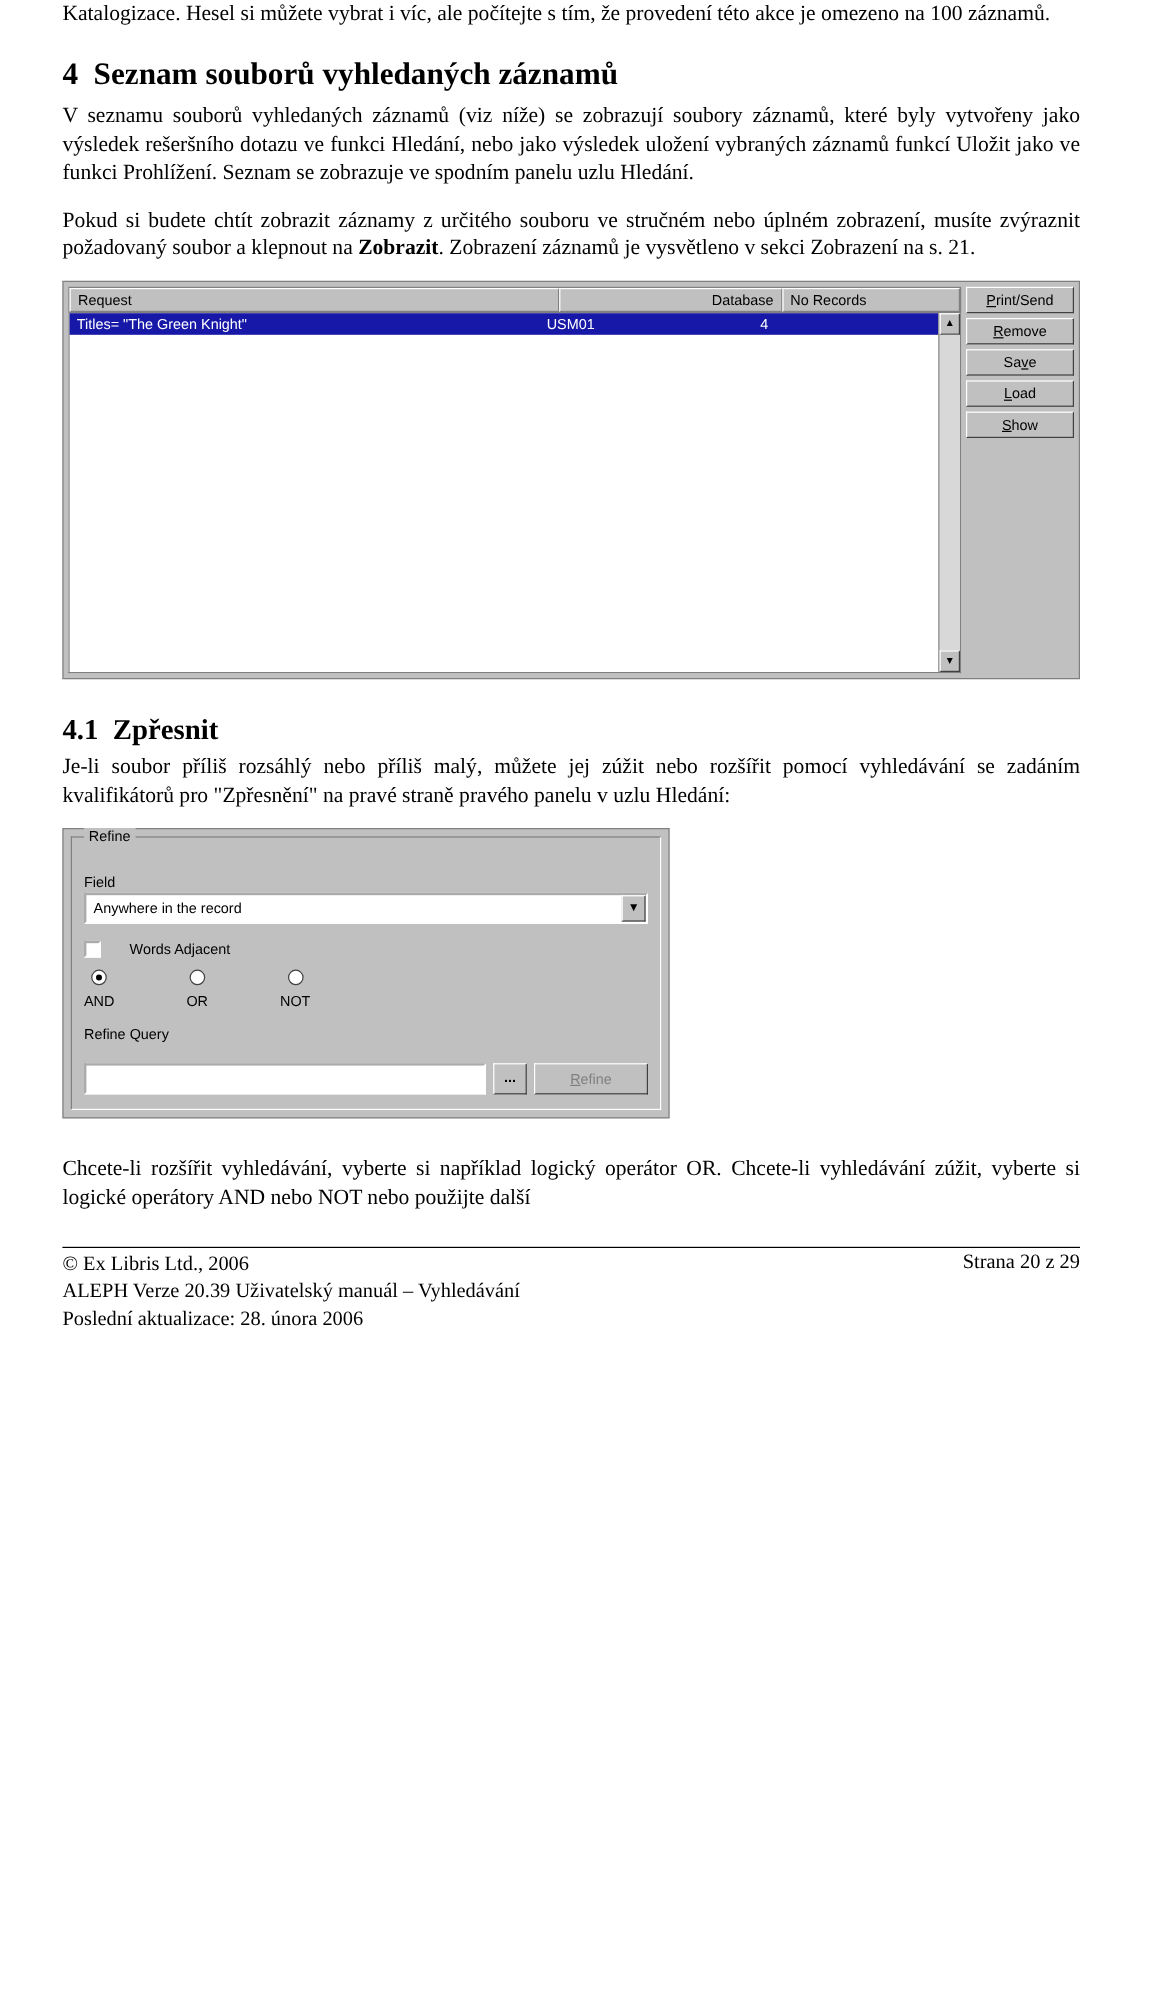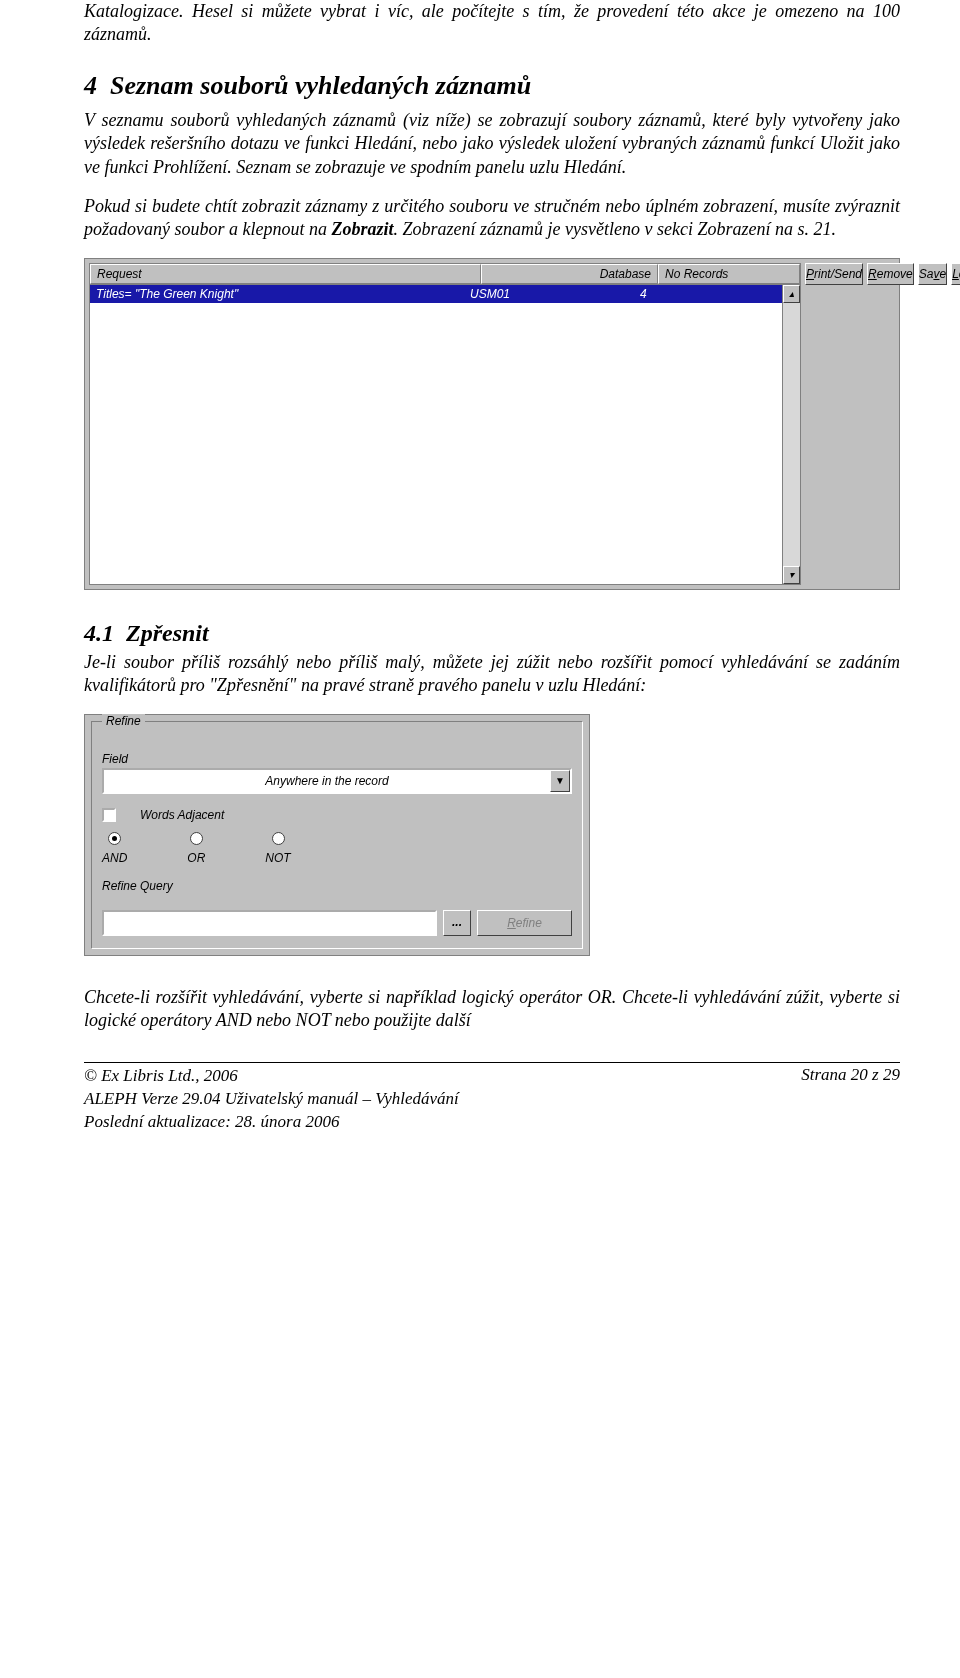--- a/index.html
+++ b/index.html
@@ -6,22 +6,21 @@
   body {
     font-family: "Times New Roman", Times, serif;
     font-size: 18px;
     color: #000;
     background: #fff;
     margin: 0;
     padding: 0;
     width: 960px;
   }
   .page {
-    padding: 0 60px 0 84px;
-    font-style: italic;
+    padding: 0 60px 0 52px;
   }
   .para {
     text-align: justify;
     line-height: 1.3;
     margin: 0 0 16px 0;
   }
   h2.section {
     font-size: 26px;
     font-weight: bold;
     margin: 24px 0 8px 0;
@@ -105,21 +104,21 @@
     background: #c0c0c0;
     font-size: 10px;
     line-height: 16px;
     text-align: center;
     color: #000;
   }
   .vscroll .track { flex: 1; background: #d8d8d8; }
   .btncol {
     width: 90px;
     display: flex;
-    flex-direction: row;
+    flex-direction: column;
     gap: 4px;
   }
   .btn {
     height: 22px;
     border: 1px solid #fff;
     border-right-color: #404040;
     border-bottom-color: #404040;
     background: #c0c0c0;
     font-family: Tahoma, sans-serif;
     font-size: 12px;
@@ -155,21 +154,21 @@
     padding: 0 4px;
   }
   .fieldlabel { margin-bottom: 2px; }
   .select {
     display: flex;
     border: 2px inset #fff;
     background: #fff;
     height: 26px;
     align-items: center;
   }
-  .select .seltext { flex:1; padding: 0 6px; text-align: center; }
+  .select .seltext { flex:1; padding: 0 6px; }
   .select .selarrow {
     width: 20px;
     height: 22px;
     border: 1px solid #fff;
     border-right-color: #404040;
     border-bottom-color: #404040;
     background: #c0c0c0;
     text-align: center;
     line-height: 20px;
     font-size: 10px;
@@ -353,19 +352,19 @@
       </div>
     </div>
   </div>
 
   <p class="para">Chcete-li rozšířit vyhledávání, vyberte si například logický operátor OR. Chcete-li vyhledávání zúžit, vyberte si logické operátory AND nebo NOT nebo použijte další</p>
 
   <hr class="footer-rule">
   <div class="footer">
     <div class="footer-left">
       <div>© Ex Libris Ltd., 2006</div>
-      <div>ALEPH Verze 29.04 Uživatelský manuál – Vyhledávání</div>
+      <div>ALEPH Verze 20.39 Uživatelský manuál – Vyhledávání</div>
       <div>Poslední aktualizace: 28. února 2006</div>
     </div>
     <div>Strana 20 z 29</div>
   </div>
 
 </div>
 
 </body></html>

